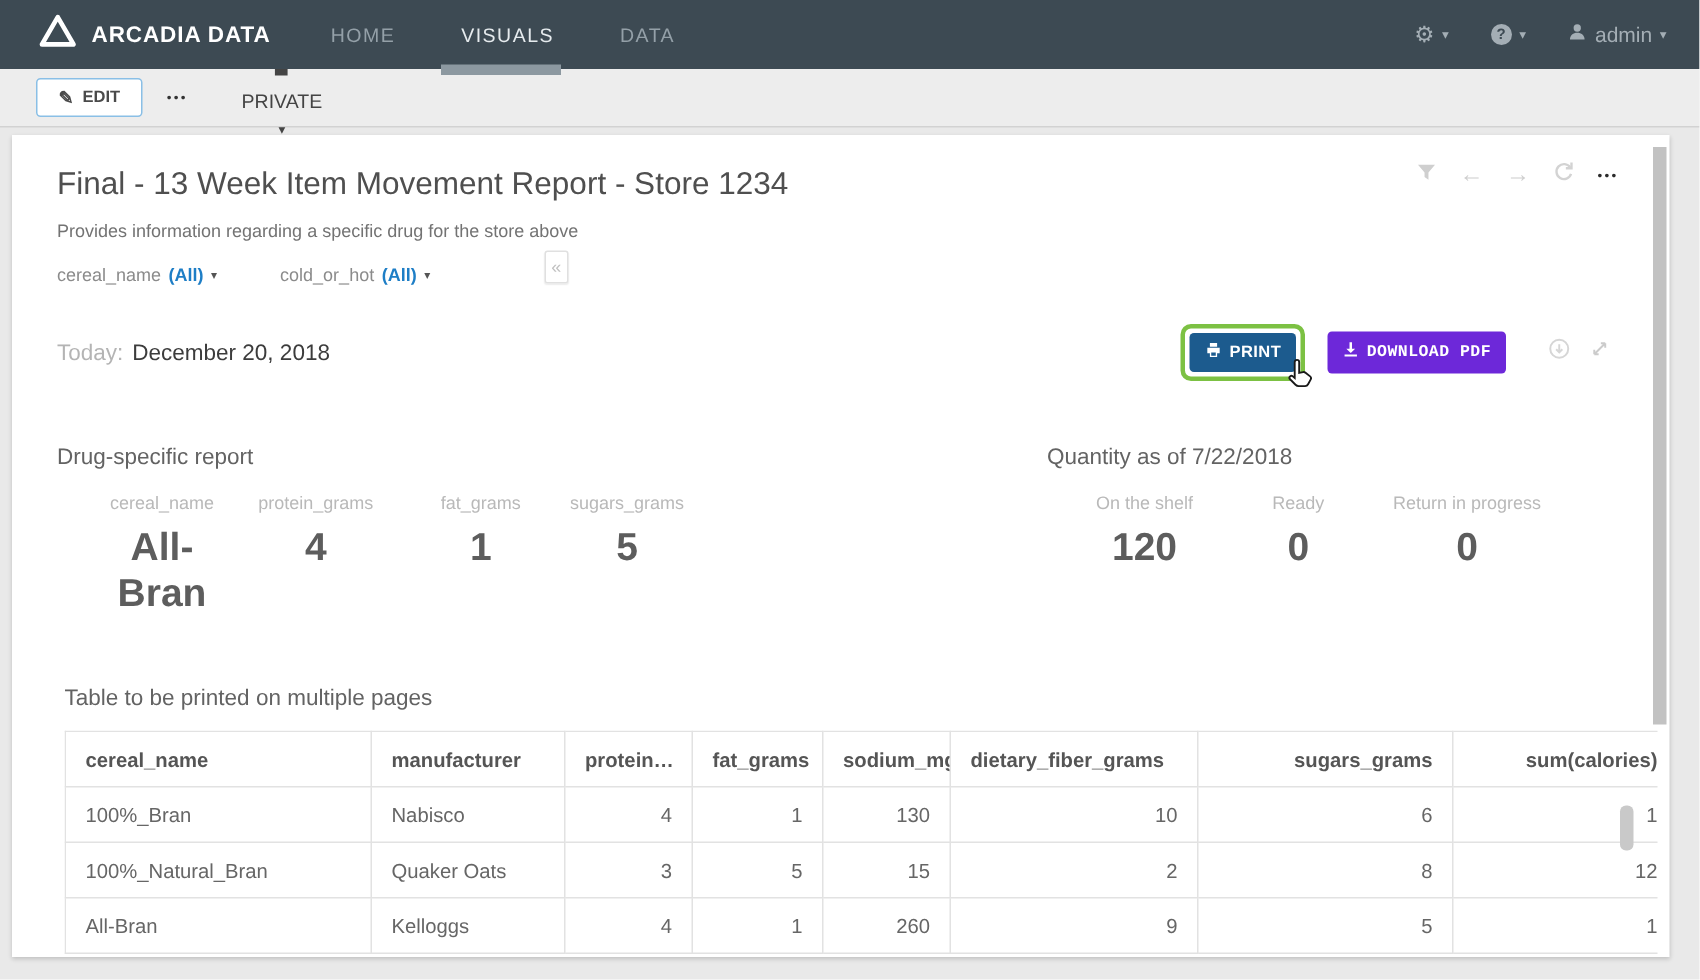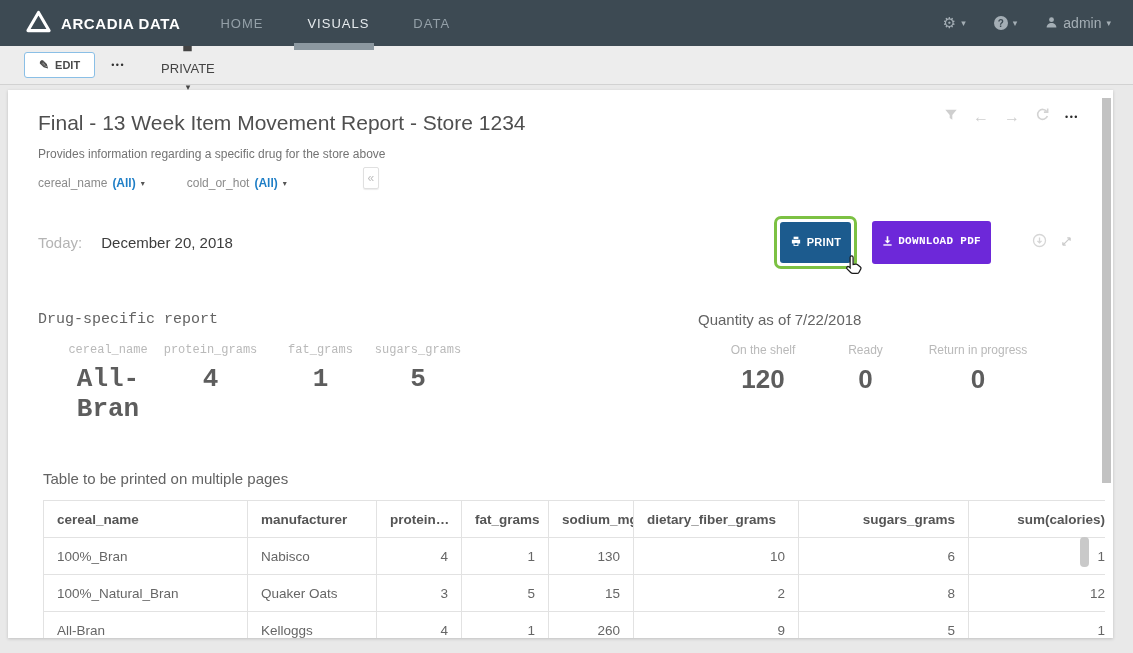--- a/index.html
+++ b/index.html
@@ -39,33 +39,33 @@
   .card-more { color:#2b2b2b; font-size:9px; letter-spacing:1.5px; cursor:pointer; }
   .subtitle { margin-top:7px; font-size:12px; color:#737373; }
 
   .filters { margin-top:15px; display:flex; align-items:center; }
   .filter { display:flex; align-items:center; gap:5px; margin-right:42px; cursor:pointer; }
   .fname { font-size:12px; color:#8b8b8b; }
   .fval { font-size:12px; font-weight:bold; color:#1e7ec6; }
   .fcaret { font-size:8px; color:#555; }
   .collapsebox { width:16px; height:22px; border:1px solid #e0e0e0; border-radius:2px; box-shadow:0 1px 1px rgba(0,0,0,.08); color:#c0c0c0; font-size:12px; display:flex; align-items:center; justify-content:center; margin-left:34px; margin-top:-10px; cursor:pointer; }
 
-  .todayrow { margin-top:26px; display:flex; align-items:center; padding-right:40px;gap:13px; }
+  .todayrow { margin-top:26px; display:flex; align-items:center; padding-right:40px; }
   .today-label { font-size:15px; color:#b4b4b4; margin-right:6px; }
   .today-date { font-size:15px; color:#3c3c3c; }
   .btn-group { margin-left:auto; display:flex; align-items:center; }
   .greenbox { position:relative; border:3px solid #7cc143; border-radius:7px; padding:3px; }
-  .btn-print, .btn-dl { display:flex; gap:5px; border:none; border-radius:3px; color:#fff; font-size:11px; font-weight:bold; letter-spacing:.3px; padding:14px 10px; cursor:pointer; font-family:inherit; }
+  .btn-print, .btn-dl { display:flex; align-items:center; gap:5px; border:none; border-radius:3px; color:#fff; font-size:11px; font-weight:bold; letter-spacing:.3px; padding:6px 10px; cursor:pointer; font-family:inherit; }
   .btn-print { background:#1c5b8e; }
   .btn-dl { background:#6d28d9; margin-left:15px;font-family:Liberation Mono, monospace; }
   .cursor-hand { position:absolute; right:-12px; bottom:-15px; }
   .mini-icons { display:flex; align-items:center; gap:13px; margin-left:28px; }
 
   .sections { margin-top:42px; display:flex; }
-  .kpigroup-left { width:630px;font-family:Liberation Mono, monospace; }
+  .kpigroup-left { width:630px; }
   .kpigroup-right { padding-left:30px; }
   .kpi-title { font-size:15px; color:#636363; }
   .kpis { display:flex; margin-top:15px; }
   .kpis-left { margin-left:25px; }
   .kpi { text-align:center; }
   .kpis-left .kpi:nth-child(1){width:90px}.kpis-left .kpi:nth-child(2){width:115px}.kpis-left .kpi:nth-child(3){width:105px}.kpis-left .kpi:nth-child(4){width:90px}.kpis-left .kpi:nth-child(5){width:105px}
   .kpis-right .kpi:nth-child(1){width:130px}.kpis-right .kpi:nth-child(2){width:75px}.kpis-right .kpi:nth-child(3){width:150px}
   .klabel { font-size:12px; color:#b9b9b9; }
   .kvalue { margin-top:7px; font-size:26px; font-weight:bold; color:#5d5d5d; }
 

